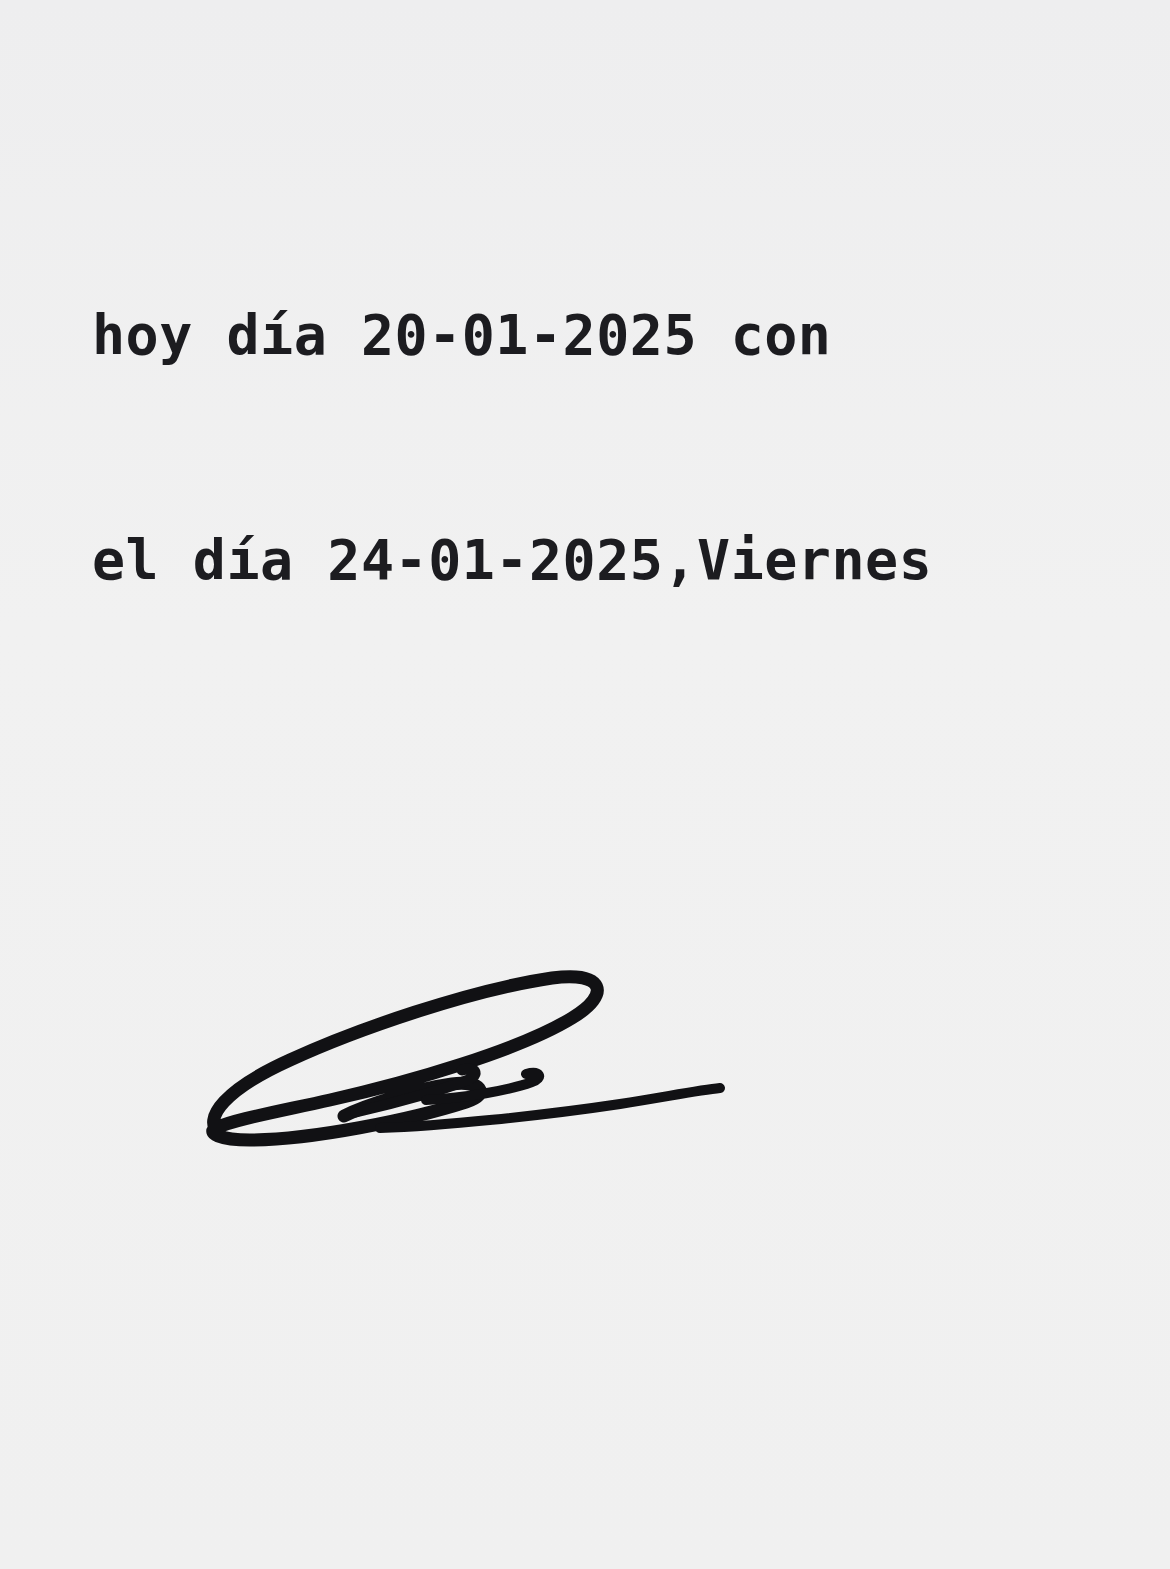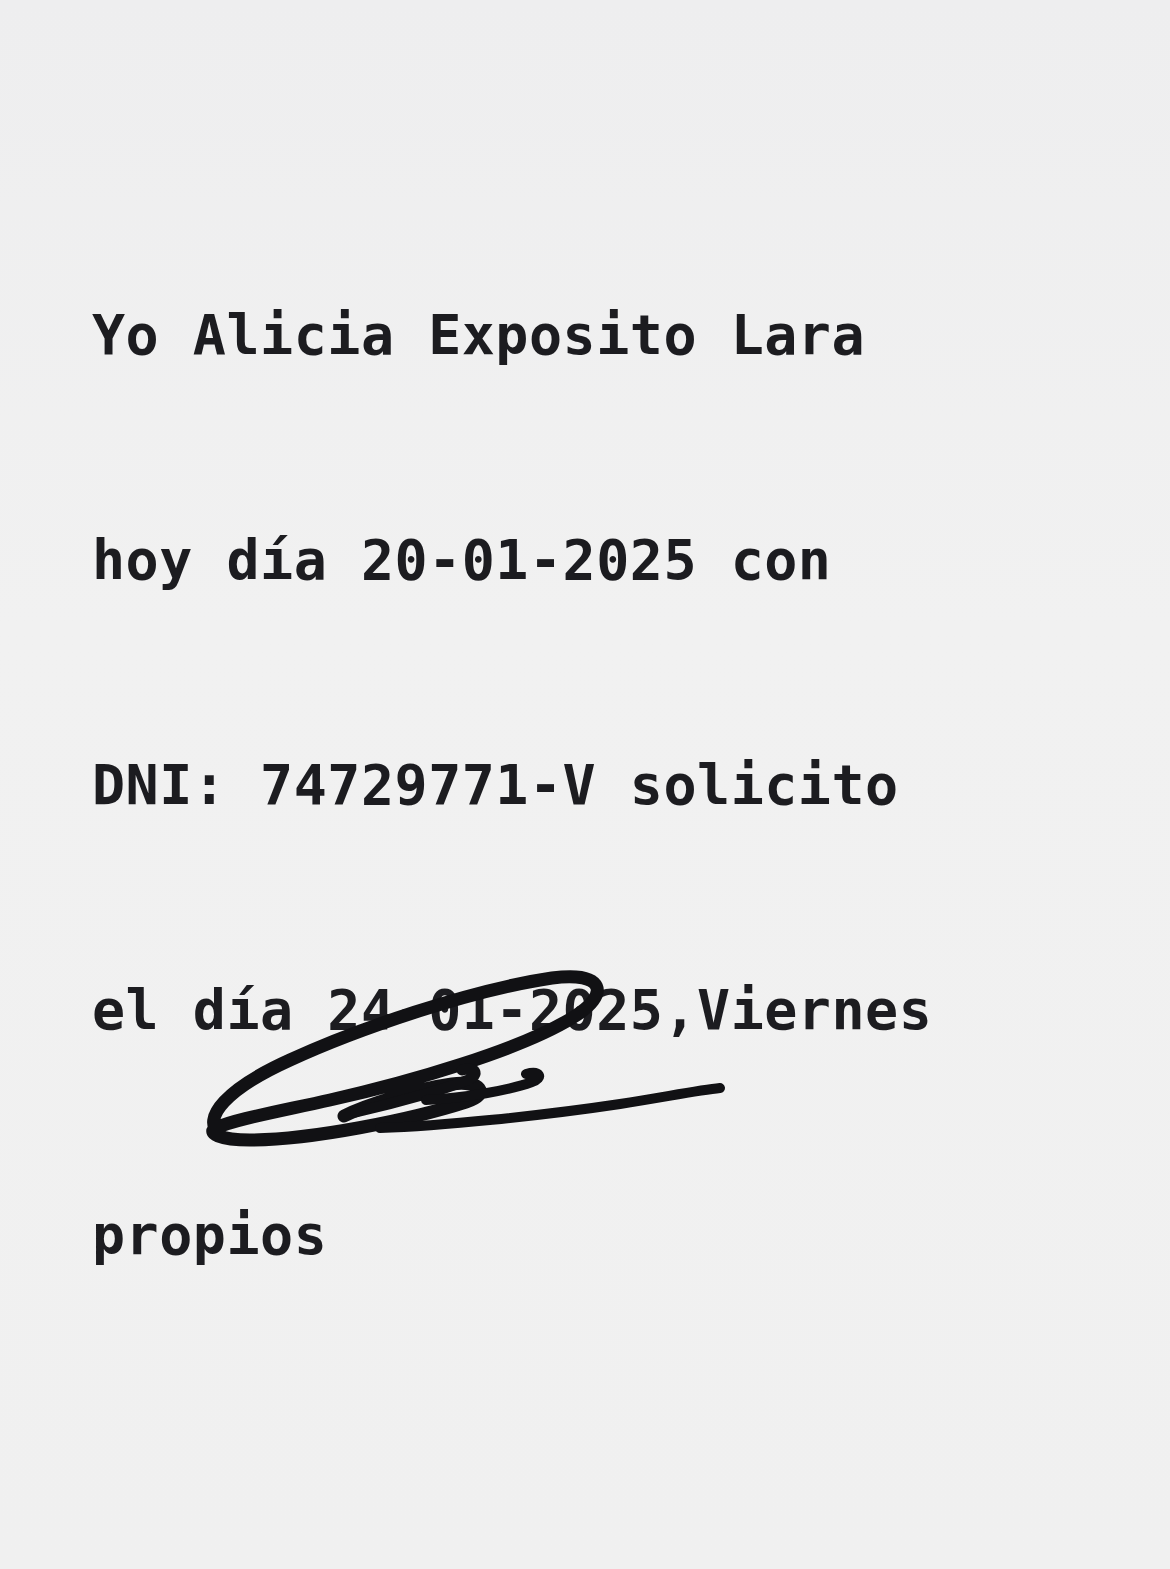--- a/index.html
+++ b/index.html
@@ -54,25 +54,22 @@
   }
 </style>
 </head>
 <body>
 
 <div class="page">
 
   <div class="doc-body">
 
     <p class="para para-lines">
-      <span class="line">Yo Alicia Exposito Lara</span>
       <span class="line">hoy día 20-01-2025 con</span>
-      <span class="line">DNI: 74729771-V solicito</span>
       <span class="line">el día 24-01-2025,Viernes</span>
-      <span class="line">propios</span>
     </p>
 
   </div>
 
   <div class="signature-wrap">
     <svg viewBox="0 0 600 220" xmlns="http://www.w3.org/2000/svg">
       <g fill="none" stroke="#111114" stroke-linecap="round" stroke-linejoin="round">
         <path d="M40 175 C20 158, 48 128, 110 100 C175 70, 290 30, 372 18 C424 11, 432 34, 392 58 C340 90, 230 122, 150 140 C96 152, 52 160, 36 168 C26 173, 40 180, 70 180 C130 180, 230 160, 286 142 C312 134, 300 120, 272 124 C236 129, 186 145, 164 156" stroke-width="13"></path>
         <path d="M176 152 C220 142, 268 128, 288 120 C300 115, 296 106, 282 110" stroke-width="11"></path>
         <path d="M246 140 C286 138, 330 130, 352 122 C364 118, 360 110, 346 114" stroke-width="10"></path>

